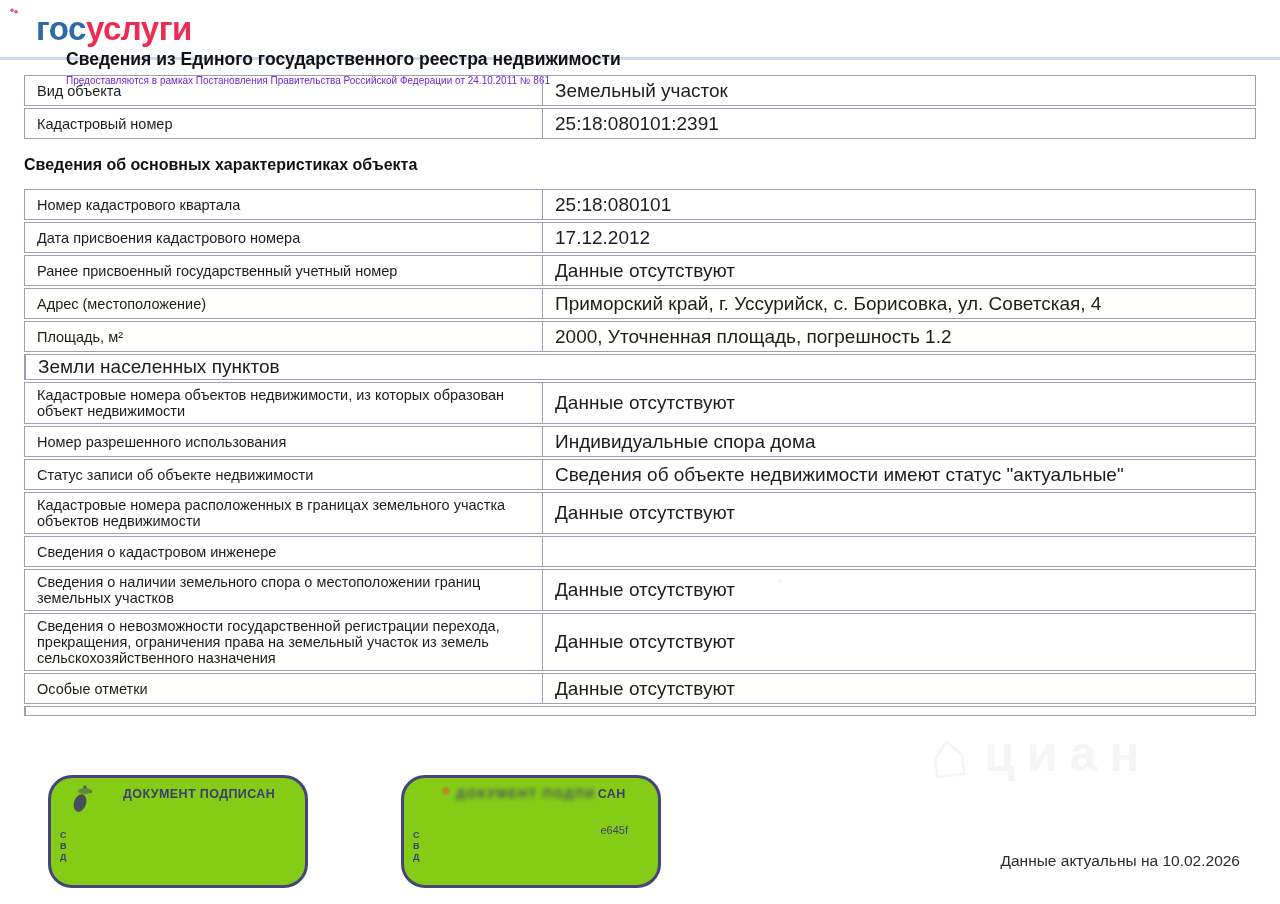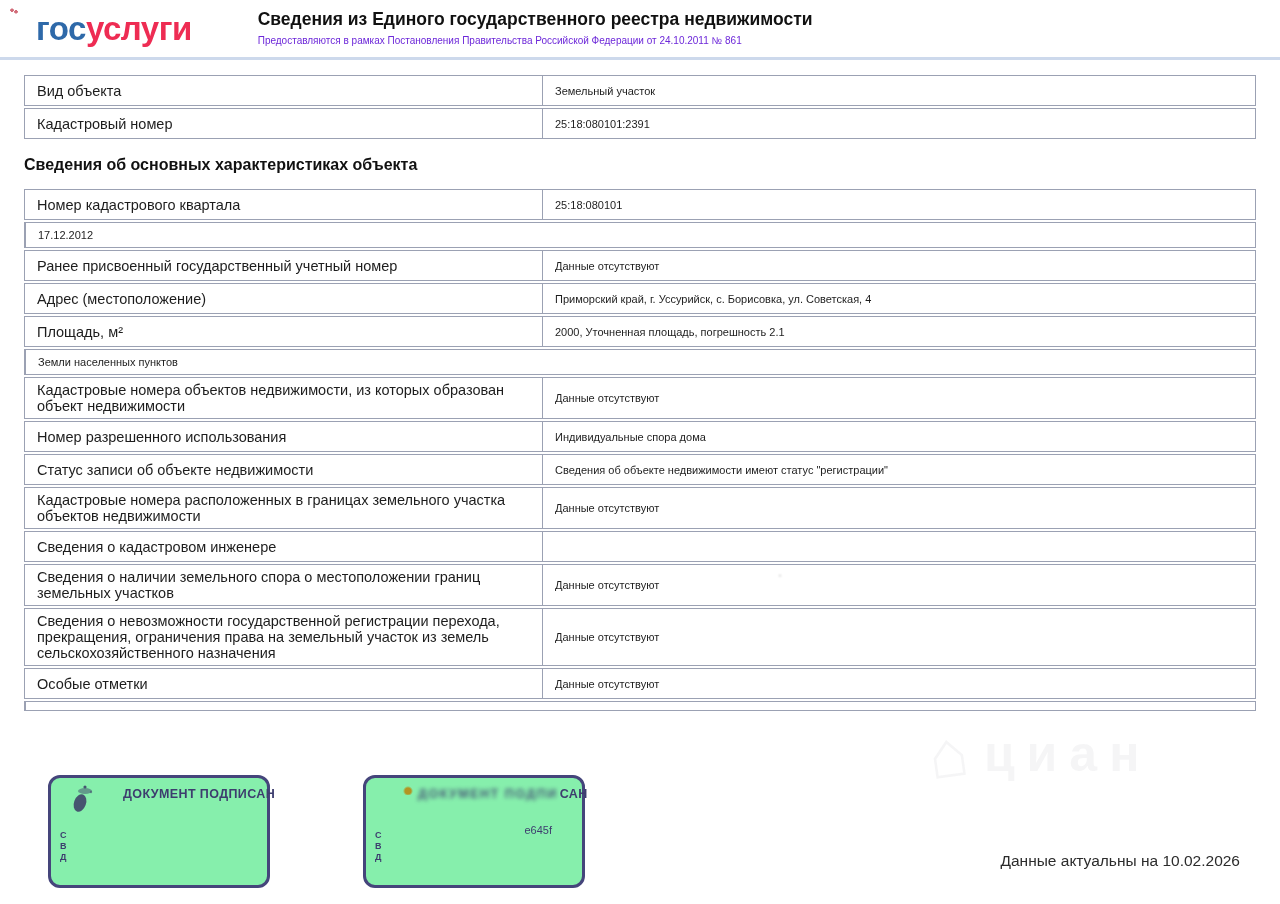--- a/index.html
+++ b/index.html
@@ -1,52 +1,52 @@
 <!DOCTYPE html>
 <html><head>
 <meta charset="utf-8">
 <style>
   html,body{margin:0;padding:0;background:#fff;}
   .page{position:relative;width:1280px;height:904px;background:#fff;overflow:hidden;
         font-family:"Liberation Sans","DejaVu Sans",sans-serif;color:#1d1d1d;}
 
   
   .header{display:flex;align-items:flex-start;padding-top:9px;height:48px;
-          border-bottom:3px solid #cdd9ec;}
+          border-bottom:3px solid #cdd9ec;flex-direction:column;}
   .logo{margin-left:36px;font-size:33px;font-weight:bold;letter-spacing:-0.5px;line-height:40px;}
   .logo-blue{color:#2e69a9;}
   .logo-red{color:#ee2c53;}
   .header-text{margin-left:66px;}
   .doc-title{font-size:17.5px;font-weight:bold;color:#111;}
   .doc-subtitle{font-size:10px;margin-top:5px;color:#6d28d9;}
 
   
   .corner-mark{position:absolute;top:7px;left:9px;width:10px;height:8px;opacity:.75;
     background:radial-gradient(circle at 30% 40%, #c23a4c 0 1.5px, transparent 2px),
                radial-gradient(circle at 70% 60%, #c23a4c 0 1.5px, transparent 2px);
     filter:blur(.4px);}
 
   
   .content{margin:0 24px;}
   .kv-table{margin-top:15px;}
   .kv-row{display:flex;border:1px solid #9ba1b3;margin-bottom:2px;background:#fff;box-sizing:border-box;}
   .kv-label{width:517px;min-height:29px;box-sizing:border-box;padding:4px 12px;
             display:flex;align-items:center;font-size:14.5px;line-height:16px;color:#1d1d1d;}
   .kv-value{flex:1;border-left:1px solid #9ba1b3;box-sizing:border-box;padding:4px 12px;
-            display:flex;align-items:center;font-size:11px;line-height:16px;color:#1d1d1d;text-align:right;}
+            display:flex;align-items:center;font-size:19px;line-height:16px;color:#1d1d1d;text-align:right;}
   .kv-row.tall .kv-label{min-height:40px;}
   #main-table .kv-row:nth-child(12) .kv-value{position:relative;}
   #main-table .kv-row:nth-child(12) .kv-value::after{content:"·";position:absolute;left:235px;top:2px;
             color:#9a9a9a;filter:blur(1px);font-size:12px;}
   .section-heading{margin:17px 0 6px 0;font-size:16px;font-weight:bold;color:#111;}
 
   
   .stamps{position:absolute;left:48px;top:775px;display:flex;gap:93px;}
-  .stamp{width:222px;height:113px;border:3px solid #45457b;border-radius:12px;
-         position:relative;box-sizing:border-box;background:#86efac;}
+  .stamp{width:260px;height:113px;border:3px solid #45457b;border-radius:24px;
+         position:relative;box-sizing:border-box;background:#84cc16;}
   .stamp-title{position:absolute;top:9px;left:72px;font-size:12.5px;font-weight:700;
                color:#3d3d6e;letter-spacing:.4px;white-space:nowrap;}
   .stamp-title.s2{left:52px;}
   .stamp-title .blurred{filter:blur(2.2px);opacity:.85;letter-spacing:1.5px;margin-right:2px;}
   .stamp-side{position:absolute;left:9px;top:52px;display:flex;flex-direction:column;
               font-size:9px;line-height:11px;color:#3d3d6e;font-weight:600;}
   .stamp-fragment{position:absolute;right:30px;top:46px;font-size:11px;color:#3d3d6e;
                   filter:blur(.3px);}
   .emblem{position:absolute;top:5px;left:20px;width:28px;height:32px;}
   .emblem.gold{left:36px;top:7px;width:12px;height:10px;
@@ -88,48 +88,49 @@
           <div class="kv-value">25:18:080101:2391</div>
         </div>
       </section>
     <h2 class="section-heading">Сведения об основных характеристиках объекта</h2>
     <section class="kv-table" id="main-table">
         <div class="kv-row">
           <div class="kv-label">Номер кадастрового квартала</div>
           <div class="kv-value">25:18:080101</div>
         </div>
         <div class="kv-row">
+          <div class="kv-label">Дата присвоения кадастрового номера</div>
           <div class="kv-value">17.12.2012</div>
         </div>
         <div class="kv-row">
           <div class="kv-label">Ранее присвоенный государственный учетный номер</div>
           <div class="kv-value">Данные отсутствуют</div>
         </div>
         <div class="kv-row">
           <div class="kv-label">Адрес (местоположение)</div>
           <div class="kv-value">Приморский край, г. Уссурийск, с. Борисовка, ул. Советская, 4</div>
         </div>
         <div class="kv-row">
           <div class="kv-label">Площадь, м²</div>
-          <div class="kv-value">2000, Уточненная площадь, погрешность 2.1</div>
+          <div class="kv-value">2000, Уточненная площадь, погрешность 1.2</div>
         </div>
         <div class="kv-row">
           <div class="kv-value">Земли населенных пунктов</div>
         </div>
         <div class="kv-row">
           <div class="kv-label">Кадастровые номера объектов недвижимости, из которых образован объект недвижимости</div>
           <div class="kv-value">Данные отсутствуют</div>
         </div>
         <div class="kv-row">
           <div class="kv-label">Номер разрешенного использования</div>
           <div class="kv-value">Индивидуальные спора дома</div>
         </div>
         <div class="kv-row">
           <div class="kv-label">Статус записи об объекте недвижимости</div>
-          <div class="kv-value">Сведения об объекте недвижимости имеют статус "регистрации"</div>
+          <div class="kv-value">Сведения об объекте недвижимости имеют статус "актуальные"</div>
         </div>
         <div class="kv-row">
           <div class="kv-label">Кадастровые номера расположенных в границах земельного участка объектов недвижимости</div>
           <div class="kv-value">Данные отсутствуют</div>
         </div>
         <div class="kv-row">
           <div class="kv-label">Сведения о кадастровом инженере</div>
           <div class="kv-value"></div>
         </div>
         <div class="kv-row">

